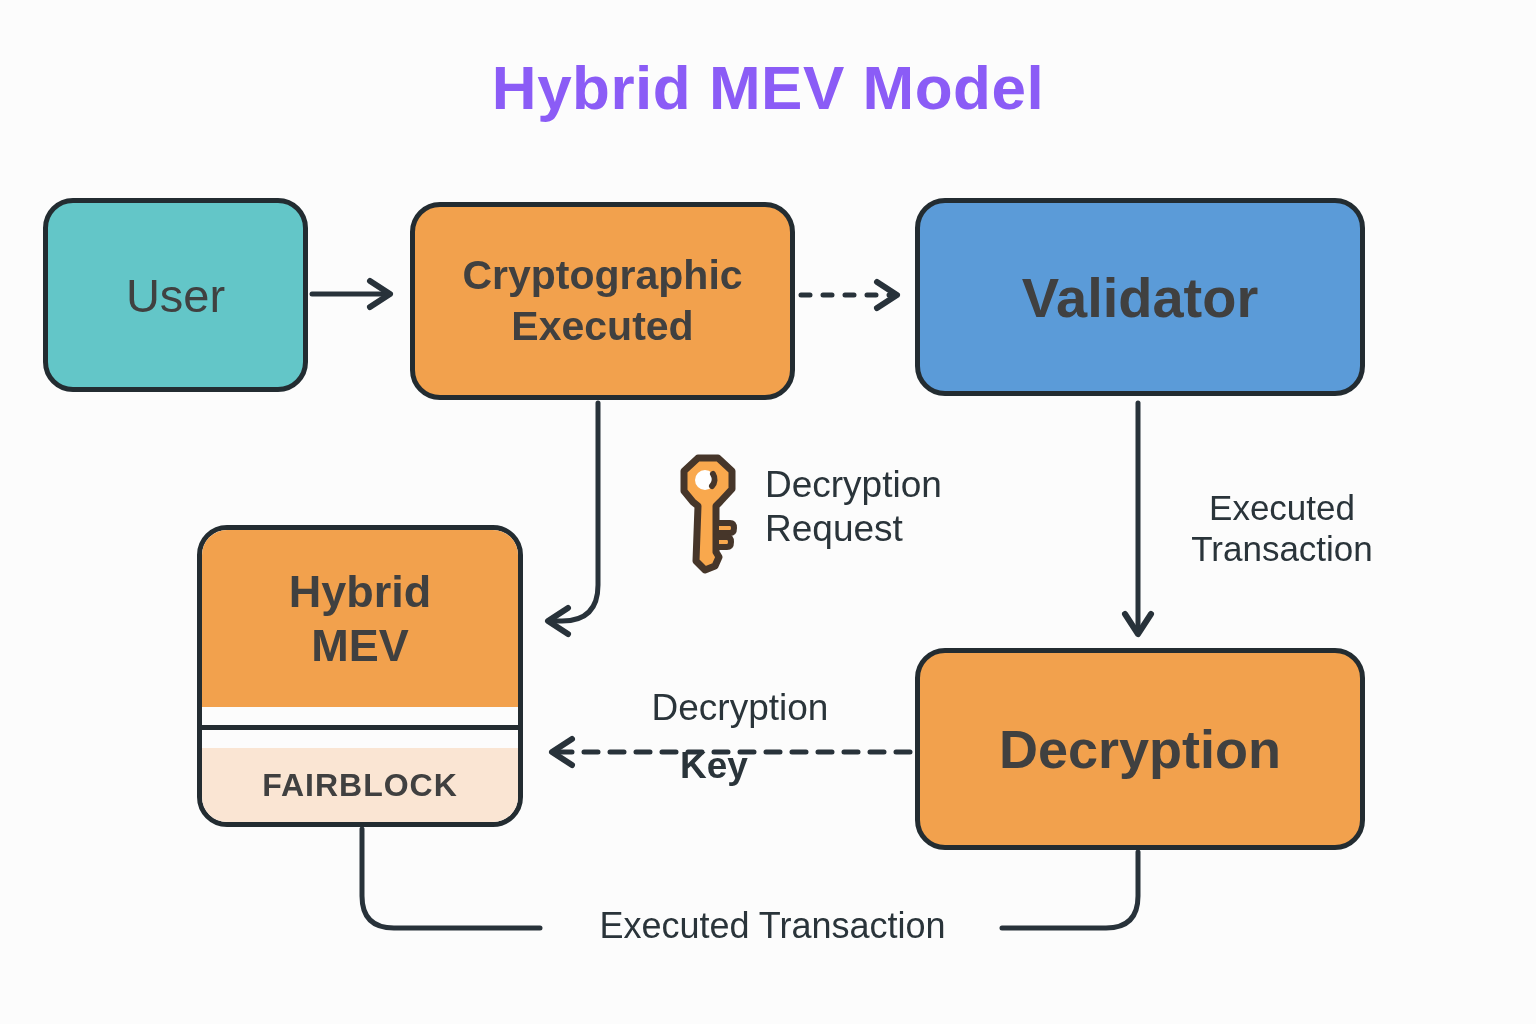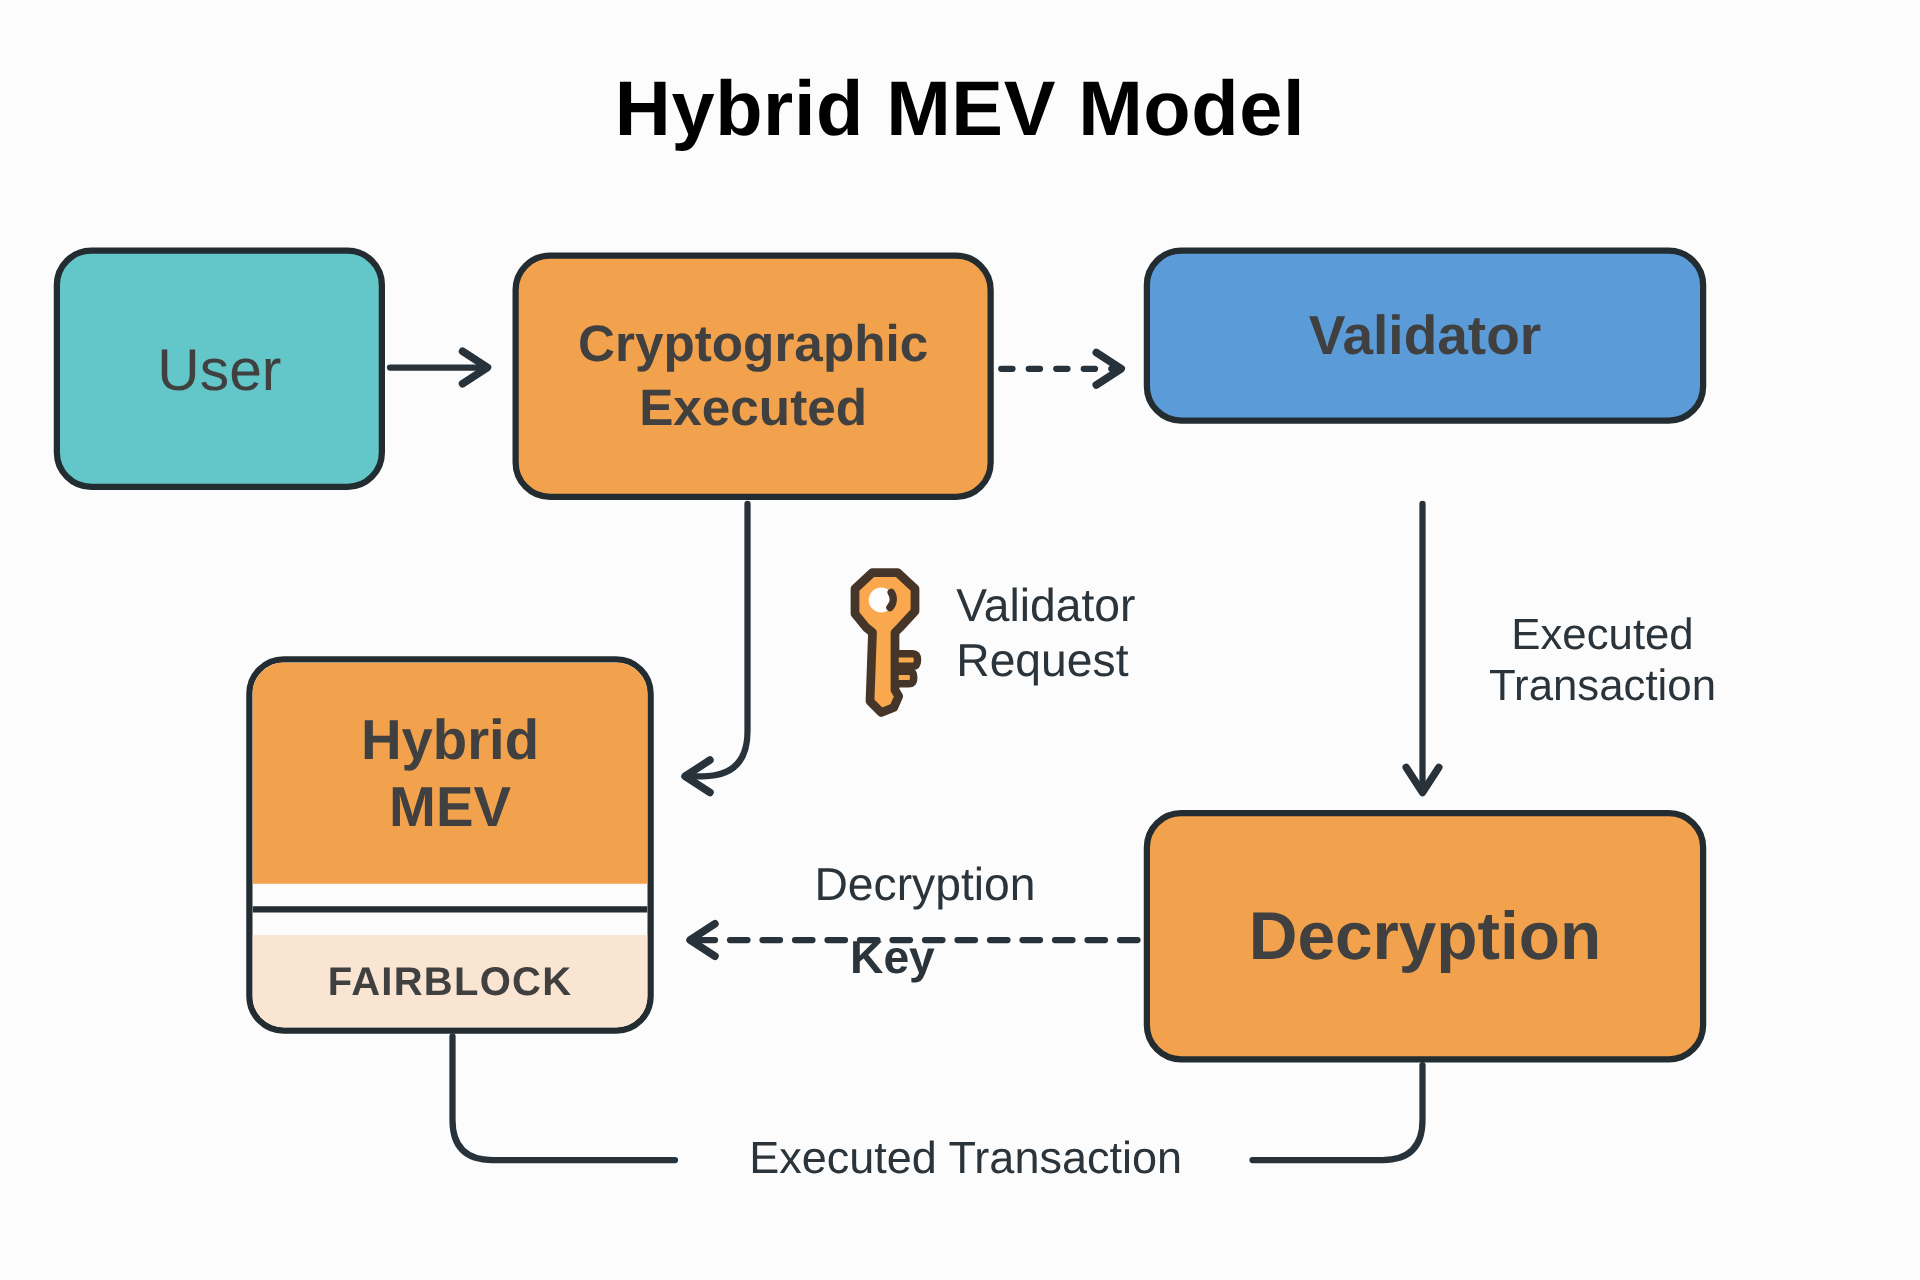--- a/index.html
+++ b/index.html
@@ -7,34 +7,34 @@
     position:relative;
     width:1536px;height:1024px;
     background:#FCFCFC;
     font-family:"Liberation Sans", sans-serif;
     color:#232C31;
     overflow:hidden;
   }
   #connectors{position:absolute;left:0;top:0;width:1536px;height:1024px;}
   .title{
     position:absolute;left:0;top:52px;width:1536px;
-    text-align:center;font-size:62px;font-weight:700;color:#000000;
+    text-align:center;font-size:62px;font-weight:700;color:#8b5cf6;
     letter-spacing:.5px;
   }
   .node{
     position:absolute;
     border:5px solid #232C31;
     border-radius:30px;
     display:flex;align-items:center;justify-content:center;
     text-align:center;color:#404040;
     box-sizing:border-box;
   }
   .node-user{left:43px;top:198px;width:265px;height:194px;font-size:47px;font-weight:500;}
   .node-sealing{left:410px;top:202px;width:385px;height:198px;font-size:41px;font-weight:700;line-height:1.25;}
-  .node-validator{left:915px;top:198px;width:450px;height:141px;font-size:44px;font-weight:700;}
+  .node-validator{left:915px;top:198px;width:450px;height:198px;font-size:56px;font-weight:700;}
   .node-decryption{left:915px;top:648px;width:450px;height:202px;font-size:54px;font-weight:700;}
   .node-hybrid{
     left:197px;top:525px;width:326px;height:302px;
     flex-direction:column;align-items:stretch;justify-content:flex-start;
     padding:0;overflow:hidden;gap:18px;
   }
   .hybrid-top{
     height:177px;display:flex;align-items:center;justify-content:center;
     font-size:45px;font-weight:700;line-height:1.2;
   }
@@ -107,19 +107,19 @@
   <svg class="key-icon" viewBox="0 0 66 126" xmlns="http://www.w3.org/2000/svg">
     <g stroke="#46362A" stroke-width="7" stroke-linejoin="round" stroke-linecap="round">
       <path fill="#F9A84D" d="M23 5 L43 5 L57 18 L57 36 L45 49 L41 53 L41 99 L44 104 L40 113 L30 117 L21 108 L23 53 L18 49 L9 38 L9 18 Z"></path>
       <path fill="#F9A84D" stroke-width="6" d="M41 70 L55 70 Q59 70 59 75 Q59 80 55 80 L41 80 Z"></path>
       <path fill="#F9A84D" stroke-width="6" d="M41 84 L52 84 Q56 84 56 89 Q56 94 52 94 L41 94 Z"></path>
     </g>
     <circle cx="30" cy="27" r="10" fill="#FFFFFF"></circle>
     <path d="M38 21 a10 10 0 0 1 -1 12" fill="none" stroke="#46362A" stroke-width="6" stroke-linecap="round"></path>
   </svg>
 
-  <div class="edge-label lbl-decryption-request">Validator Request</div>
+  <div class="edge-label lbl-decryption-request">Decryption Request</div>
   <div class="edge-label lbl-executed-right">Executed Transaction</div>
   <div class="edge-label lbl-decryption-key-top">Decryption</div>
   <div class="edge-label lbl-decryption-key-bottom">Key</div>
   <div class="edge-label lbl-executed-bottom">Executed Transaction</div>
 
 </div>
 
 </body></html>

